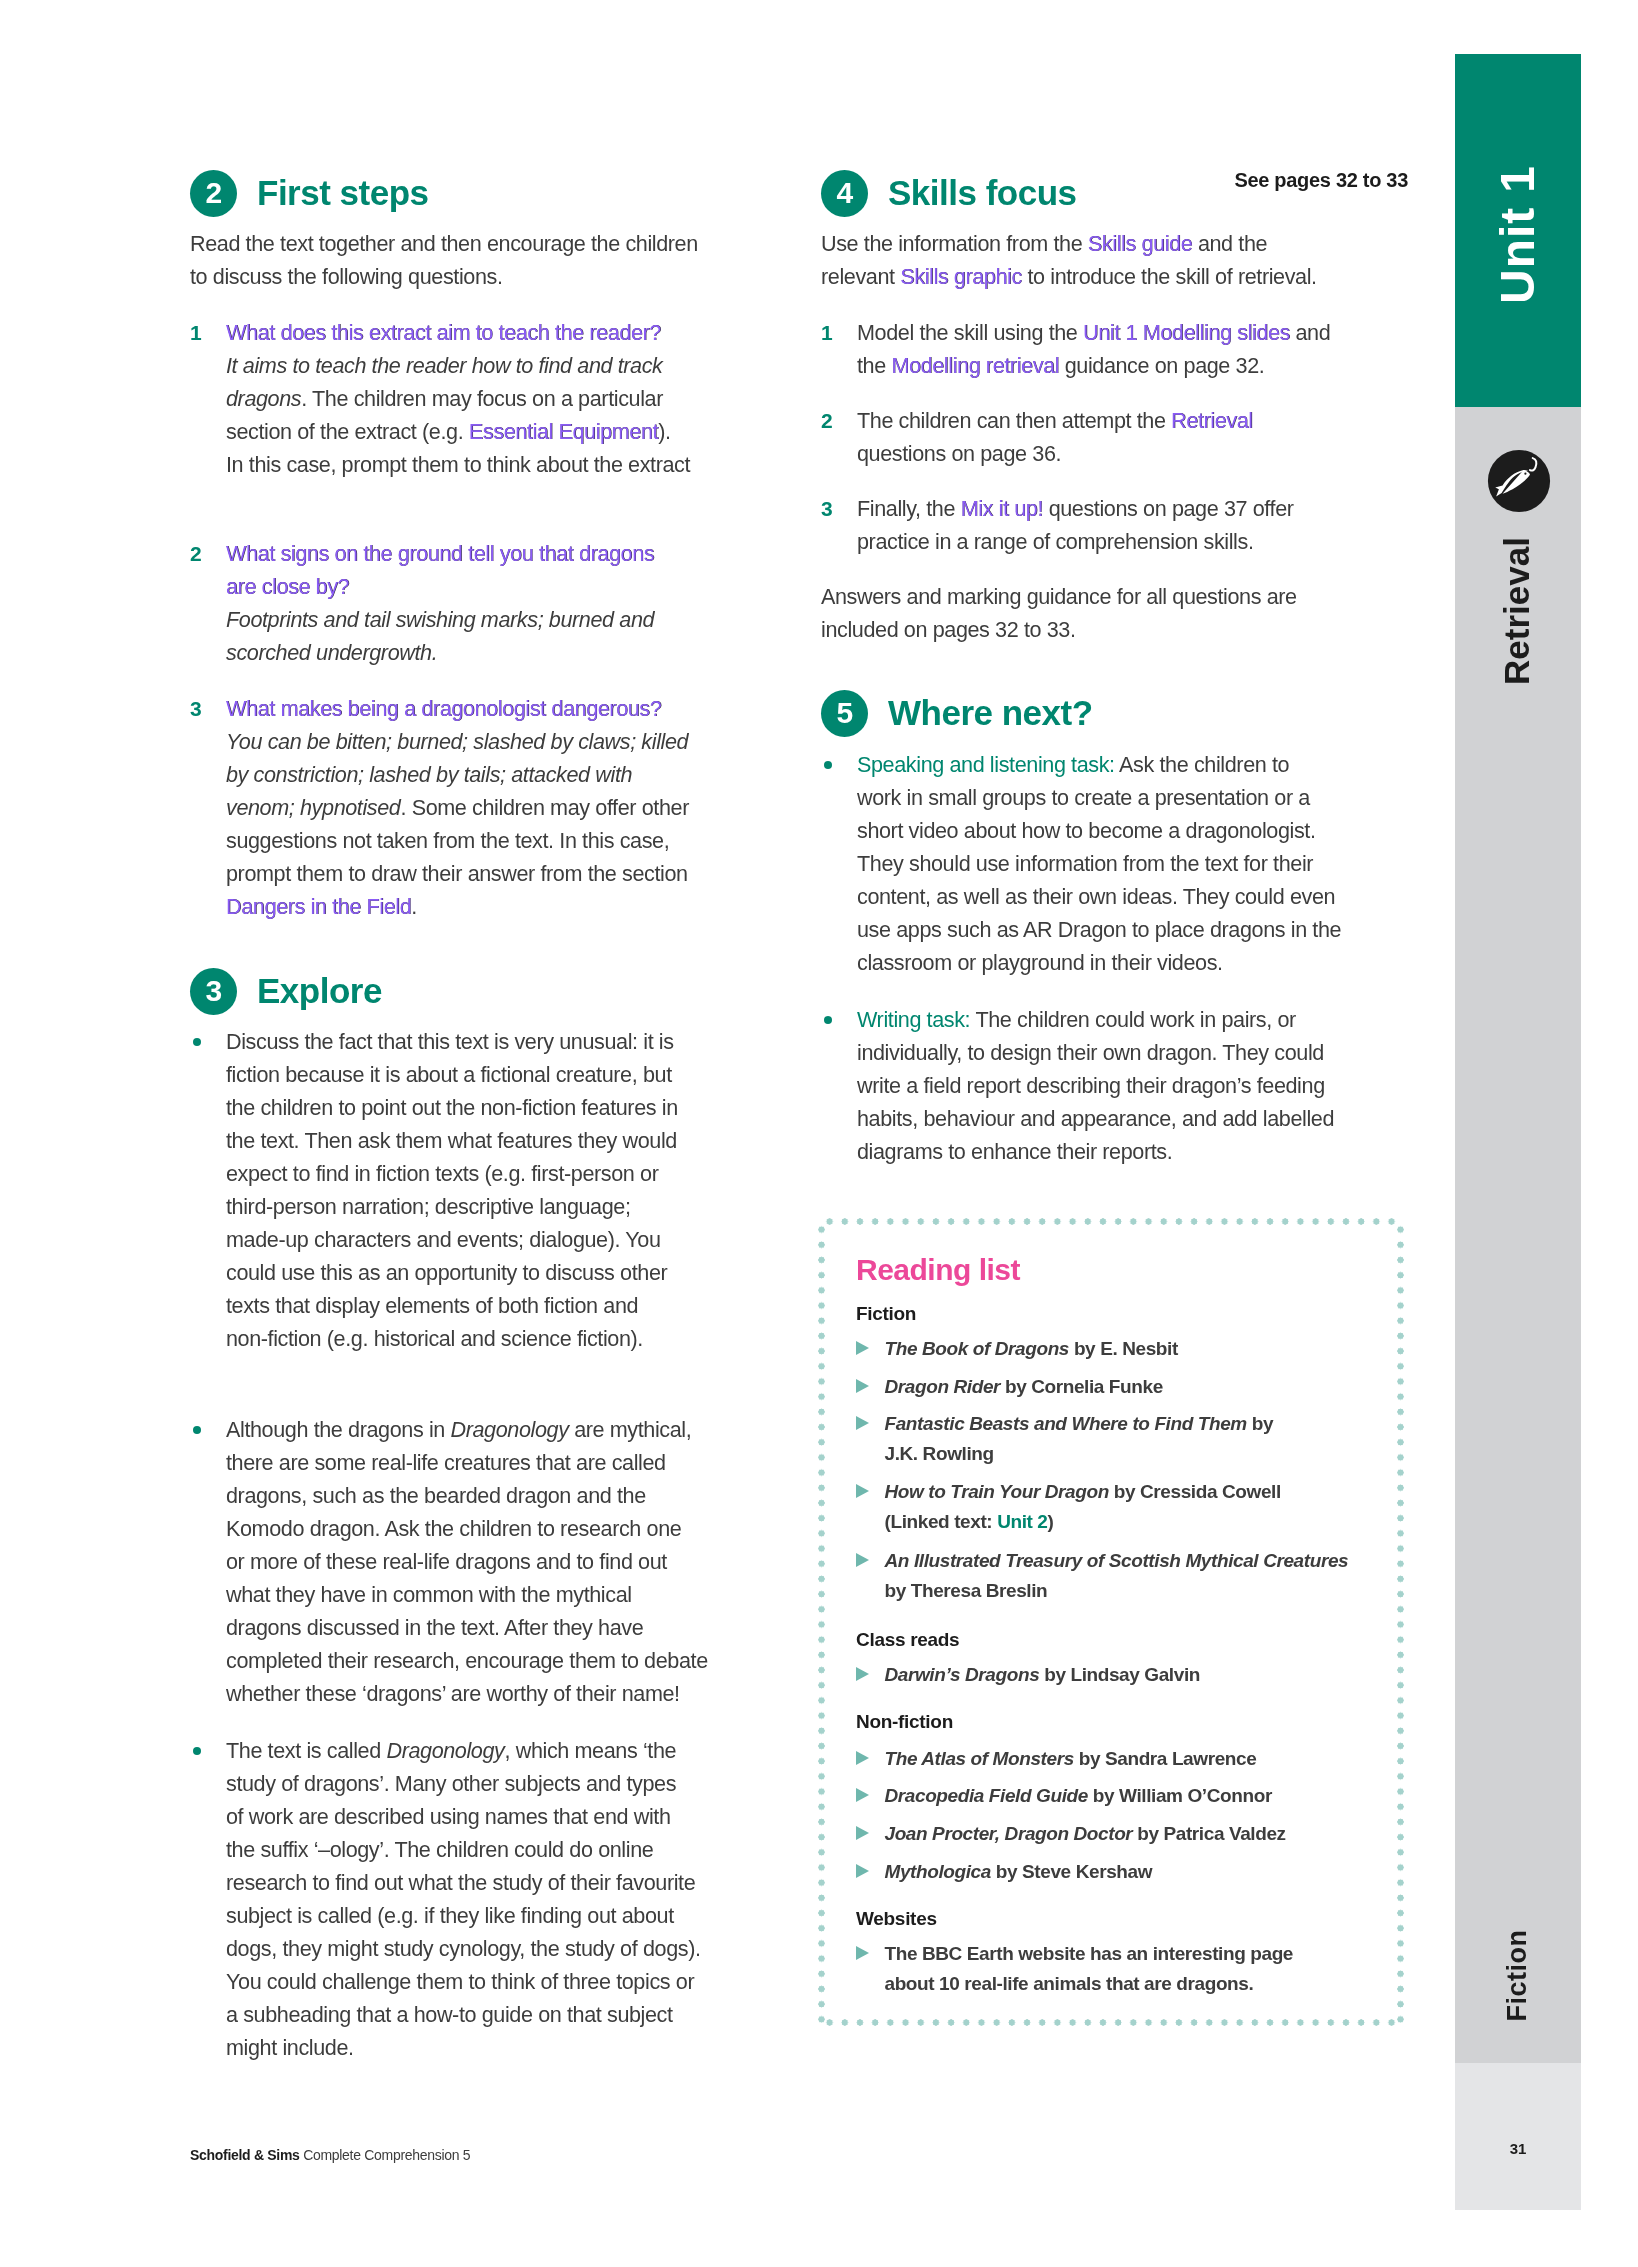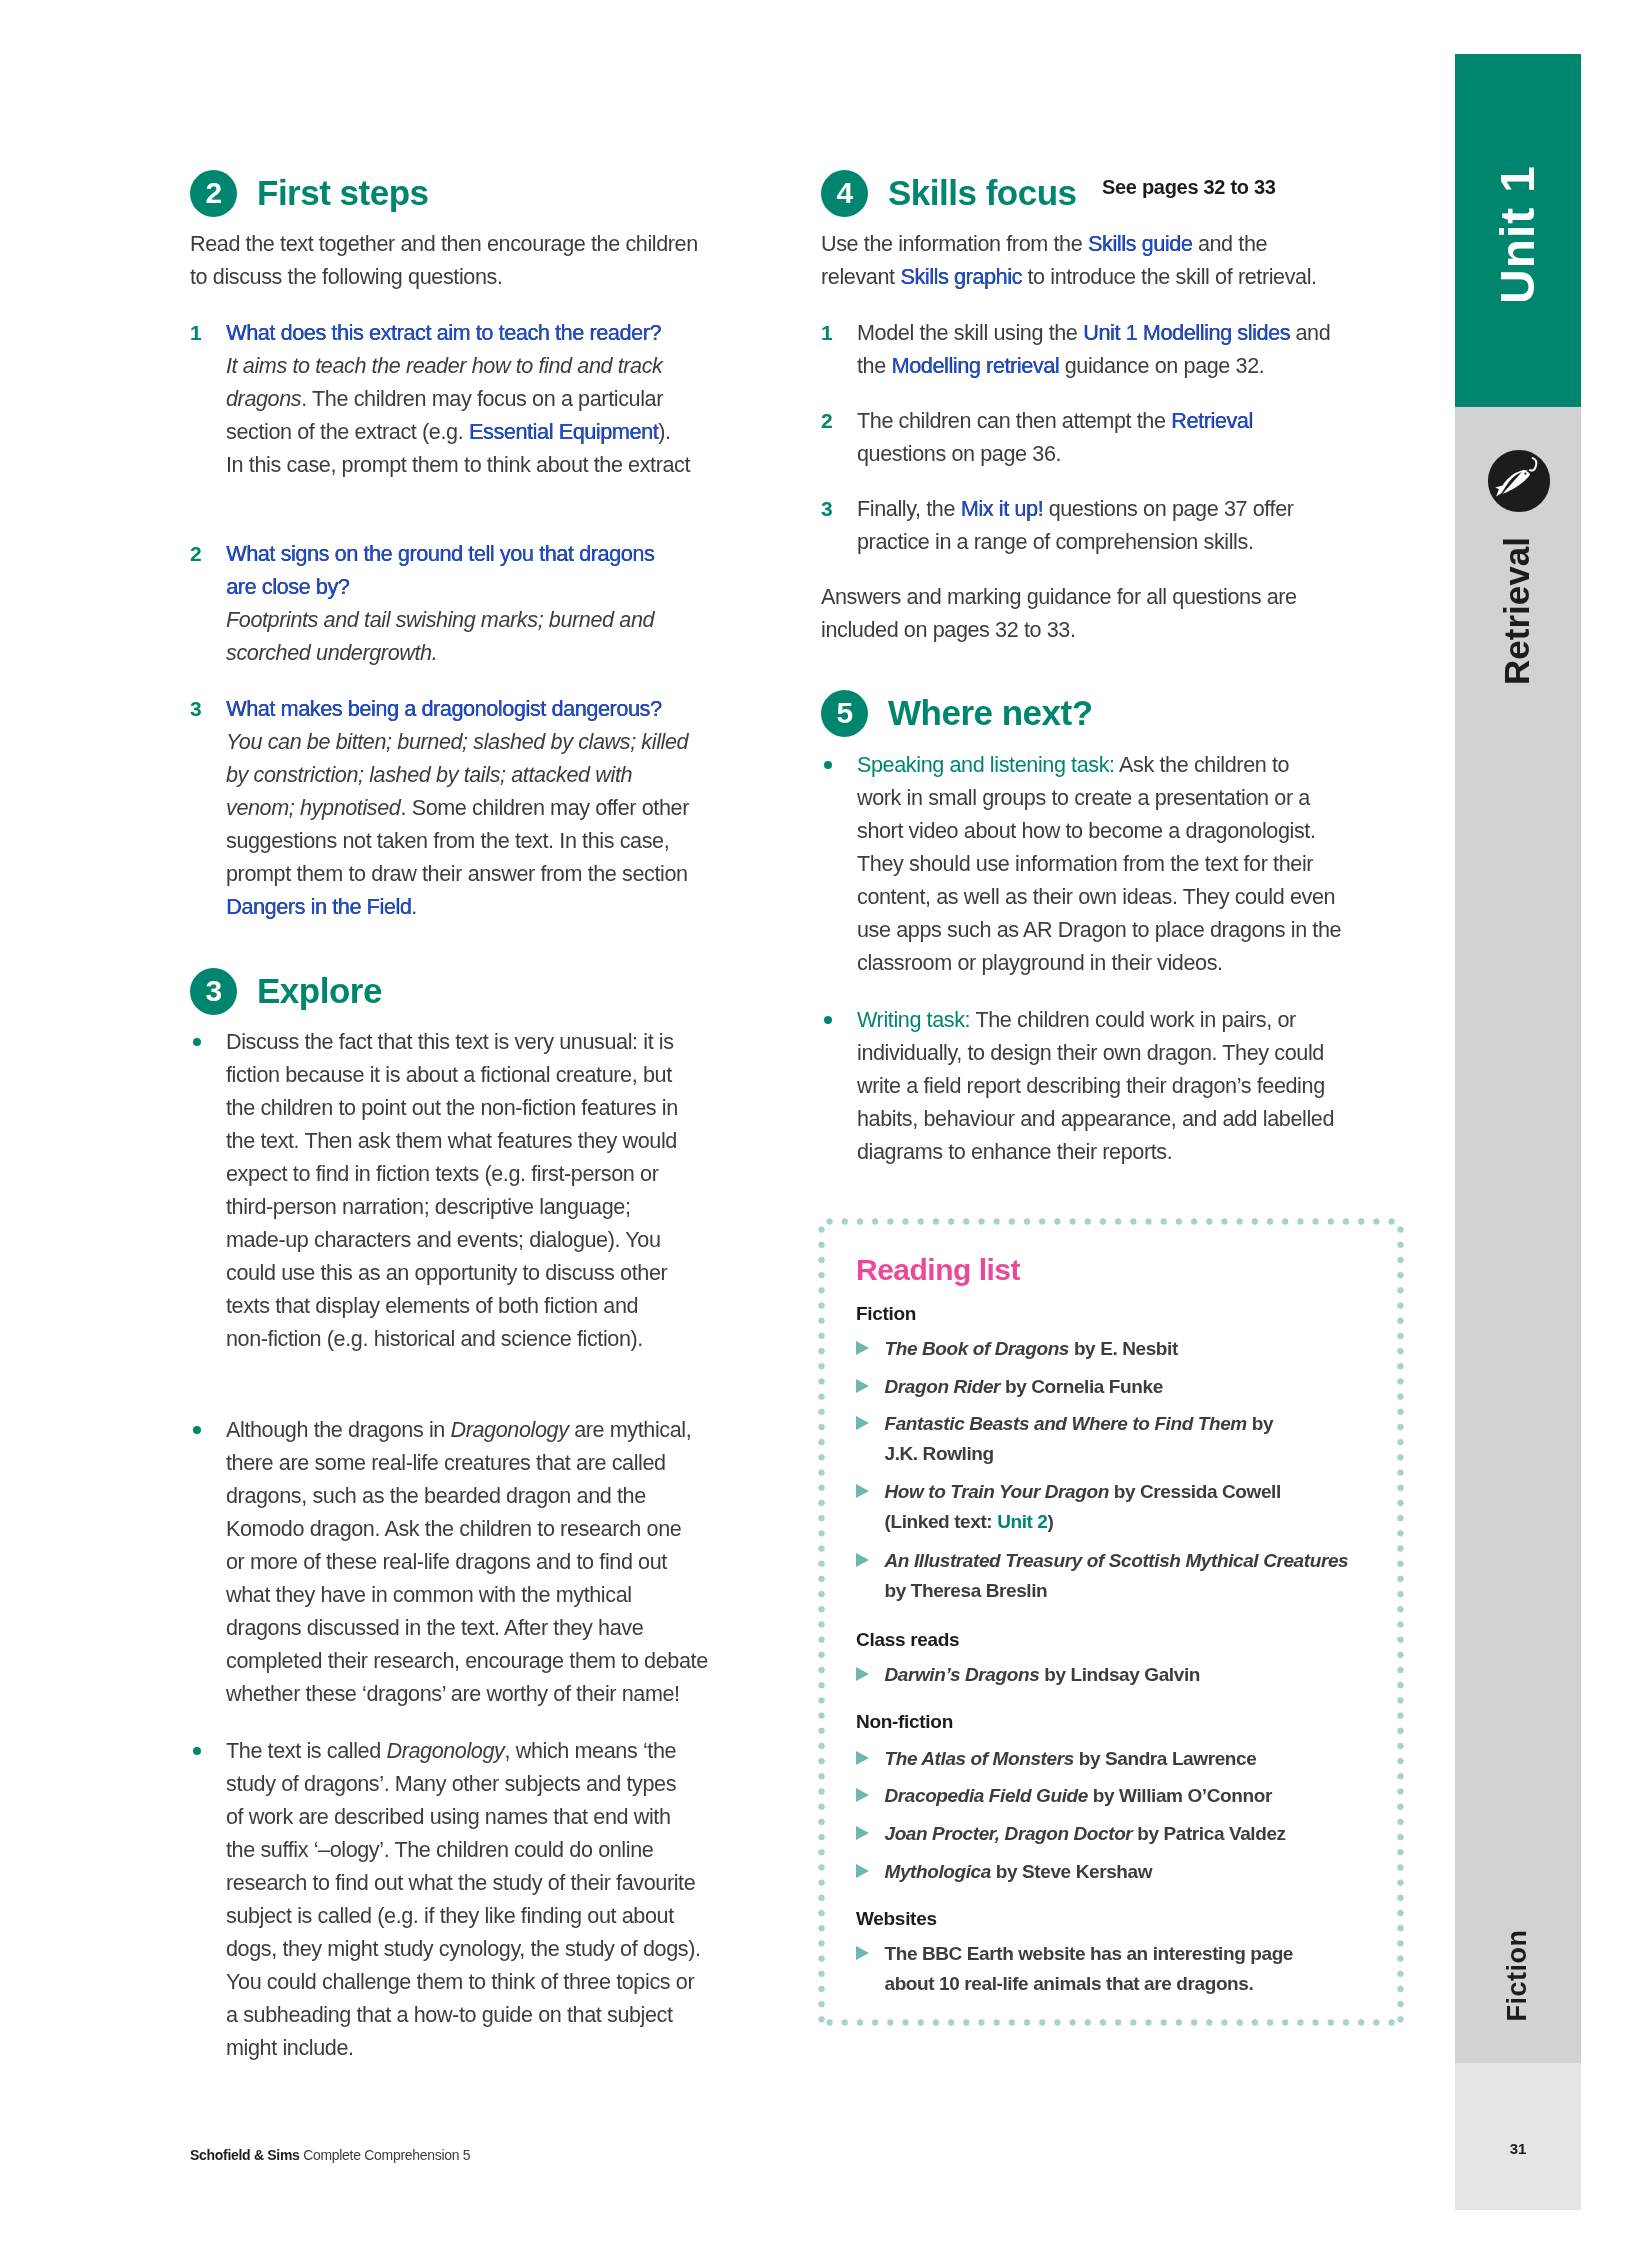--- a/index.html
+++ b/index.html
@@ -6,21 +6,21 @@
   body { width:1638px; height:2267px; position:relative; overflow:hidden;
          font-family:"Liberation Sans", "DejaVu Sans", sans-serif; color:#3b3b3b; }
   .abs { position:absolute; }
   .sec-head { position:absolute; display:flex; align-items:center; height:48px; }
   .num-circle { width:47px; height:47px; border-radius:50%; background:#00866f; color:#fff;
                 font-weight:bold; font-size:30px; display:flex; align-items:center; justify-content:center;
                 letter-spacing:-0.9px; }
   .sec-title { color:#00866f; font-weight:bold; font-size:35px; margin-left:20px; letter-spacing:-0.5px; }
   .para { font-size:21.6px; line-height:33px; color:#3d3d3d; letter-spacing:-0.4px; }
   .para .ln { display:block; white-space:nowrap; }
-  .b { color:#1d4ed8; font-weight:normal; text-shadow:0.4px 0 0 #1c1c1c; }
+  .b { color:#8b5cf6; font-weight:normal; text-shadow:0.4px 0 0 #1c1c1c; }
   .i { font-style:italic; }
   .g { color:#00866f; }
   .item { position:absolute; }
   .item .marker { position:absolute; left:0; top:0; color:#00866f; font-weight:bold; font-size:21px; line-height:33px; }
   .item .dot { position:absolute; left:2.8px; top:13px; width:8.3px; height:8.3px; border-radius:50%; background:#00866f; }
   .item .body { position:absolute; left:36px; top:0; }
   .seepages { font-weight:bold; color:#1c1c1c; font-size:20px; letter-spacing:-0.3px; }
   
   .rbox { position:absolute; left:822px; top:1222px; width:579px; height:801px; }
   .rbox .edge-h { position:absolute; left:0; right:0; height:7.3px;
@@ -158,21 +158,21 @@
     <span class="ln">You could challenge them to think of three topics or</span>
     <span class="ln">a subheading that a how-to guide on that subject</span>
     <span class="ln">might include.</span>
   </div>
 </div>
 
 <div class="sec-head" style="left:821px; top:169px;">
   <div class="num-circle">4</div>
   <div class="sec-title">Skills focus</div>
 </div>
-<div class="abs seepages" style="left:1102px; width:306px; top:176px;">See pages 32 to 33</div>
+<div class="abs seepages" style="left:1102px; width:306px; text-align:right; top:169px;">See pages 32 to 33</div>
 
 <div class="abs para" style="left:821px; top:227px;">
   <span class="ln"><span>Use the information from the </span><span class="b">Skills guide</span><span> and the</span></span>
   <span class="ln"><span>relevant </span><span class="b">Skills graphic</span><span> to introduce the skill of retrieval.</span></span>
 </div>
 
 <div class="item para" style="left:821px; top:316px; width:588px;">
   <span class="marker">1</span>
   <div class="body">
     <span class="ln"><span>Model the skill using the </span><span class="b">Unit 1 Modelling slides</span><span> and</span></span>

